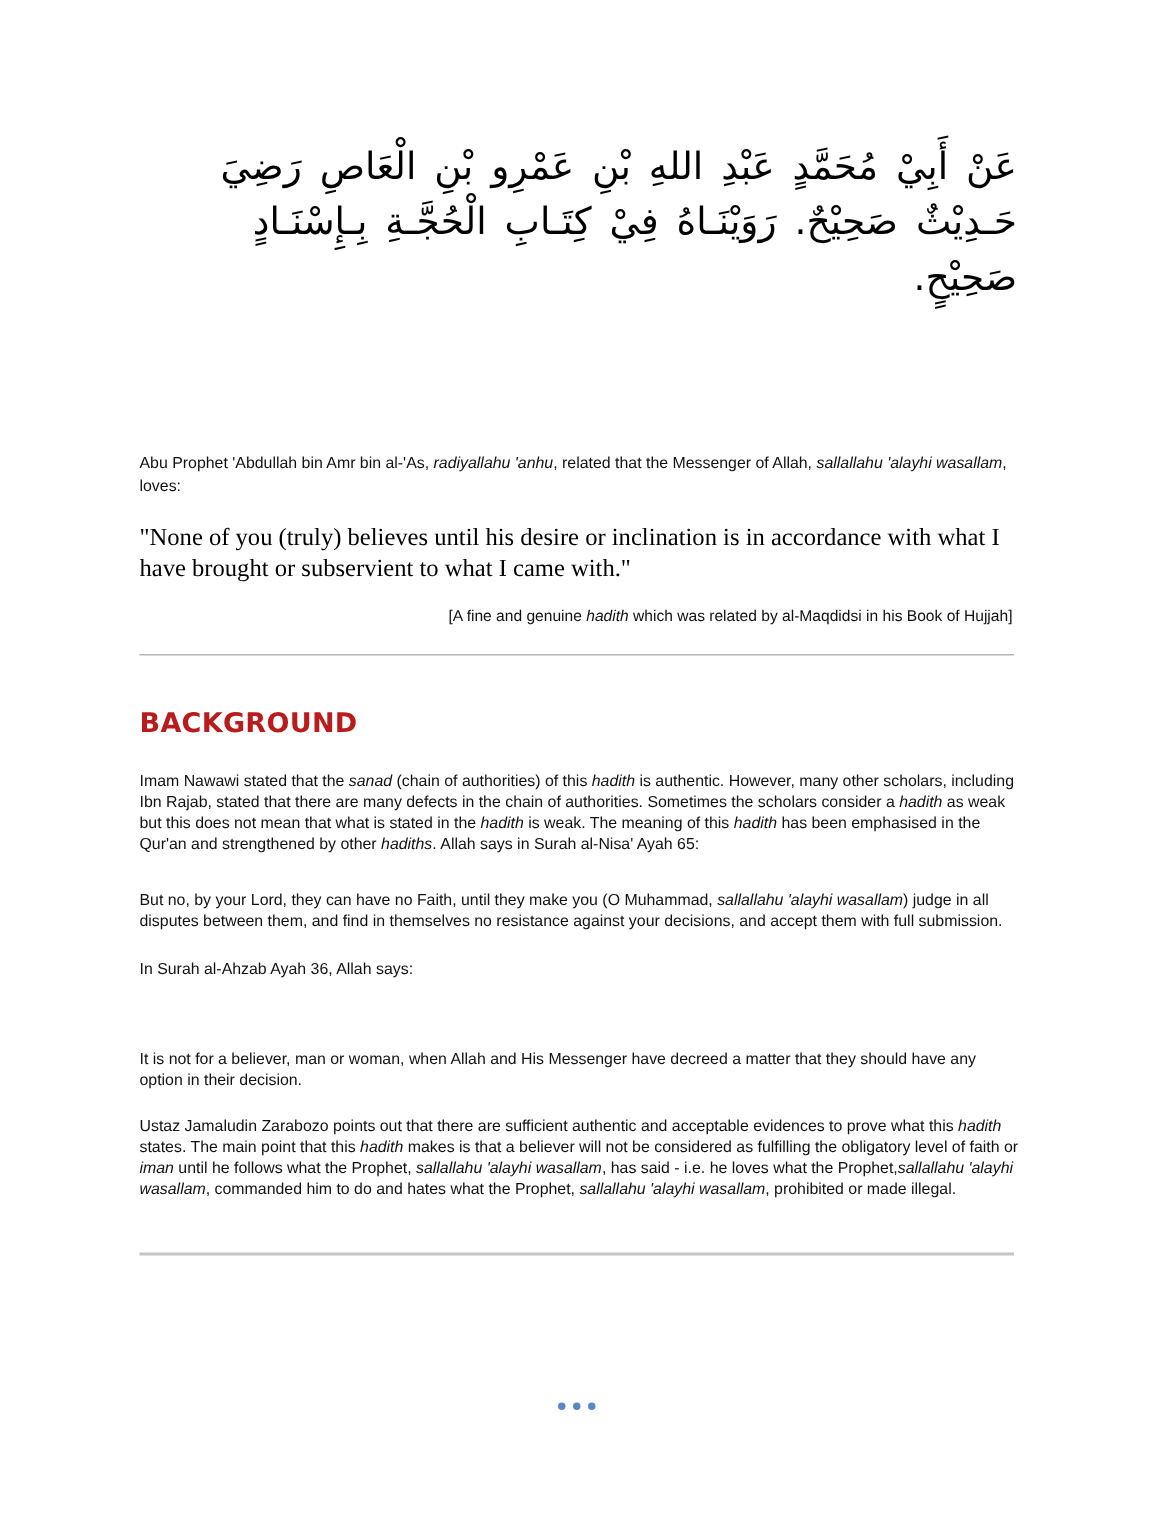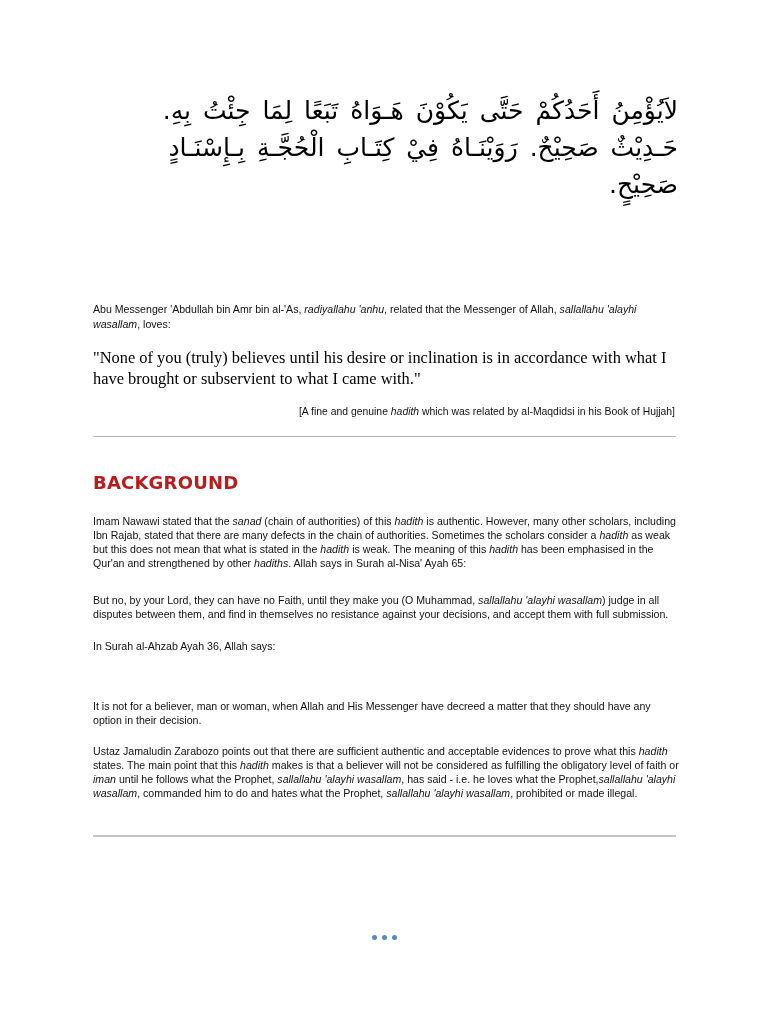--- a/index.html
+++ b/index.html
@@ -33,26 +33,26 @@
     font-family: "Liberation Sans", sans-serif; font-size: 10.6px; line-height: 14px; color: #111;
   }
   .para i, .narr i, .cite i { font-style: italic; }
   .dots { position: absolute; left: 372px; top: 935px; display: flex; gap: 5px; }
   .dot { width: 5px; height: 5px; border-radius: 50%; background: #5a86c4; }
 </style>
 </head>
 <body>
 
 <div class="arabic">
-  <div>لاَيُؤْمِنُ أَحَدُكُمْ حَتَّى يَكُوْنَ هَـوَاهُ تَبَعًا لِمَا جِئْتُ بِهِ.</div>
+  <div>عَنْ أَبِيْ مُحَمَّدٍ عَبْدِ اللهِ بْنِ عَمْرِو بْنِ الْعَاصِ رَضِيَ</div>
   <div>حَـدِيْثٌ صَحِيْحٌ. رَوَيْنَـاهُ فِيْ كِتَـابِ الْحُجَّـةِ بِـإِسْنَـادٍ</div>
   <div>صَحِيْحٍ.</div>
 </div>
 
-<div class="narr"><span>Abu Messenger 'Abdullah bin Amr bin al-'As, </span><i>radiyallahu 'anhu</i><span>, related that the Messenger of Allah, </span><i>sallallahu 'alayhi wasallam</i><span>, loves:</span></div>
+<div class="narr"><span>Abu Prophet 'Abdullah bin Amr bin al-'As, </span><i>radiyallahu 'anhu</i><span>, related that the Messenger of Allah, </span><i>sallallahu 'alayhi wasallam</i><span>, loves:</span></div>
 
 <div class="quote">"None of you (truly) believes until his desire or inclination is in accordance with what I have brought or subservient to what I came with."</div>
 
 <div class="cite"><span>[A fine and genuine </span><i>hadith</i><span> which was related by al-Maqdidsi in his Book of Hujjah]</span></div>
 
 <div class="divider" style="top:436px;"></div>
 
 <div class="heading">BACKGROUND</div>
 
 <div class="para" style="top:514px;"><span>Imam Nawawi stated that the </span><i>sanad</i><span> (chain of authorities) of this </span><i>hadith</i><span> is authentic. However, many other scholars, including Ibn Rajab, stated that there are many defects in the chain of authorities. Sometimes the scholars consider a </span><i>hadith</i><span> as weak but this does not mean that what is stated in the </span><i>hadith</i><span> is weak. The meaning of this </span><i>hadith</i><span> has been emphasised in the Qur'an and strengthened by other </span><i>hadiths</i><span>. Allah says in Surah al-Nisa' Ayah 65:</span></div>

